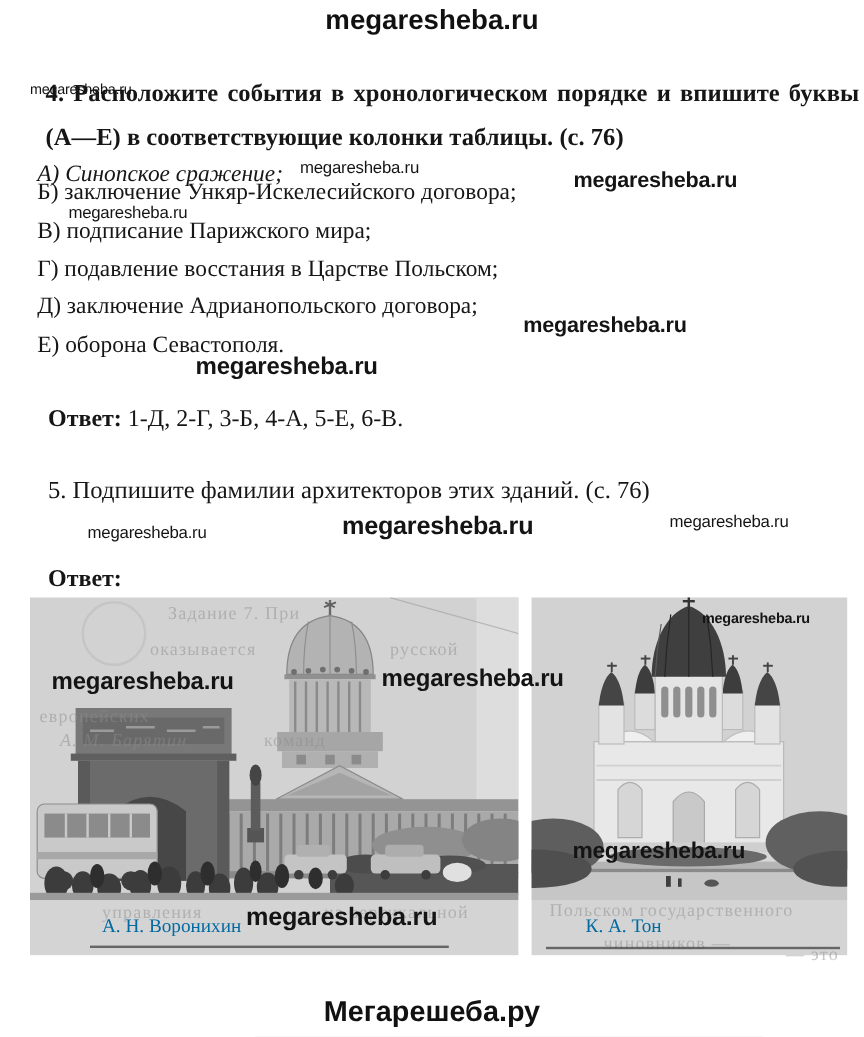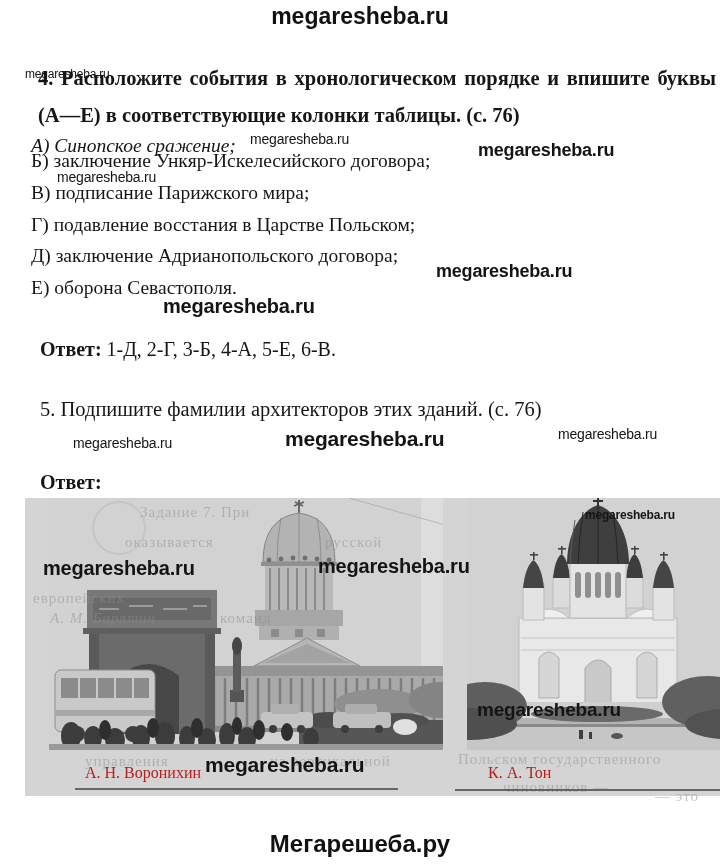--- a/index.html
+++ b/index.html
@@ -10,23 +10,23 @@
   .ftr{position:absolute;top:830px;left:0;width:100%;text-align:center;
        font-family:"Liberation Sans","DejaVu Sans",sans-serif;font-weight:bold;font-size:24px;color:#111;}
   .q-title{position:absolute;left:22px;width:678px;font-weight:bold;font-size:20.5px;line-height:37px;
        text-align:justify;margin:16px;}
   .item{position:absolute;left:31px;font-size:19.5px;white-space:nowrap;}
   .ansline{position:absolute;left:40px;font-size:20px;white-space:nowrap;text-align:right;}
   .ansline b{font-weight:bold;}
   .wm{position:absolute;font-family:"Liberation Sans","DejaVu Sans",sans-serif;color:#141414;
       white-space:nowrap;line-height:1;letter-spacing:-0.2px;}
   .wm.b{font-weight:bold;}
-  .panel{position:absolute;top:498px;height:298px;background:#d4d4d4;padding-left:24px;}
+  .panel{position:absolute;top:498px;height:298px;background:#d4d4d4;}
   .panel svg{display:block;}
-  .caption{position:absolute;font-size:16px;color:#b91c1c;white-space:nowrap;}
+  .caption{position:absolute;font-size:16px;color:#0369a1;white-space:nowrap;}
   .cap-line{position:absolute;height:2px;background:#4a4a4a;opacity:.8;}
   .bleed{position:absolute;font-size:15px;color:#8d8d8d;opacity:.5;white-space:nowrap;letter-spacing:1px;}
 </style>
 </head>
 <body>
 
 <div class="page">
 
   <div class="hdr">megaresheba.ru</div>
 

